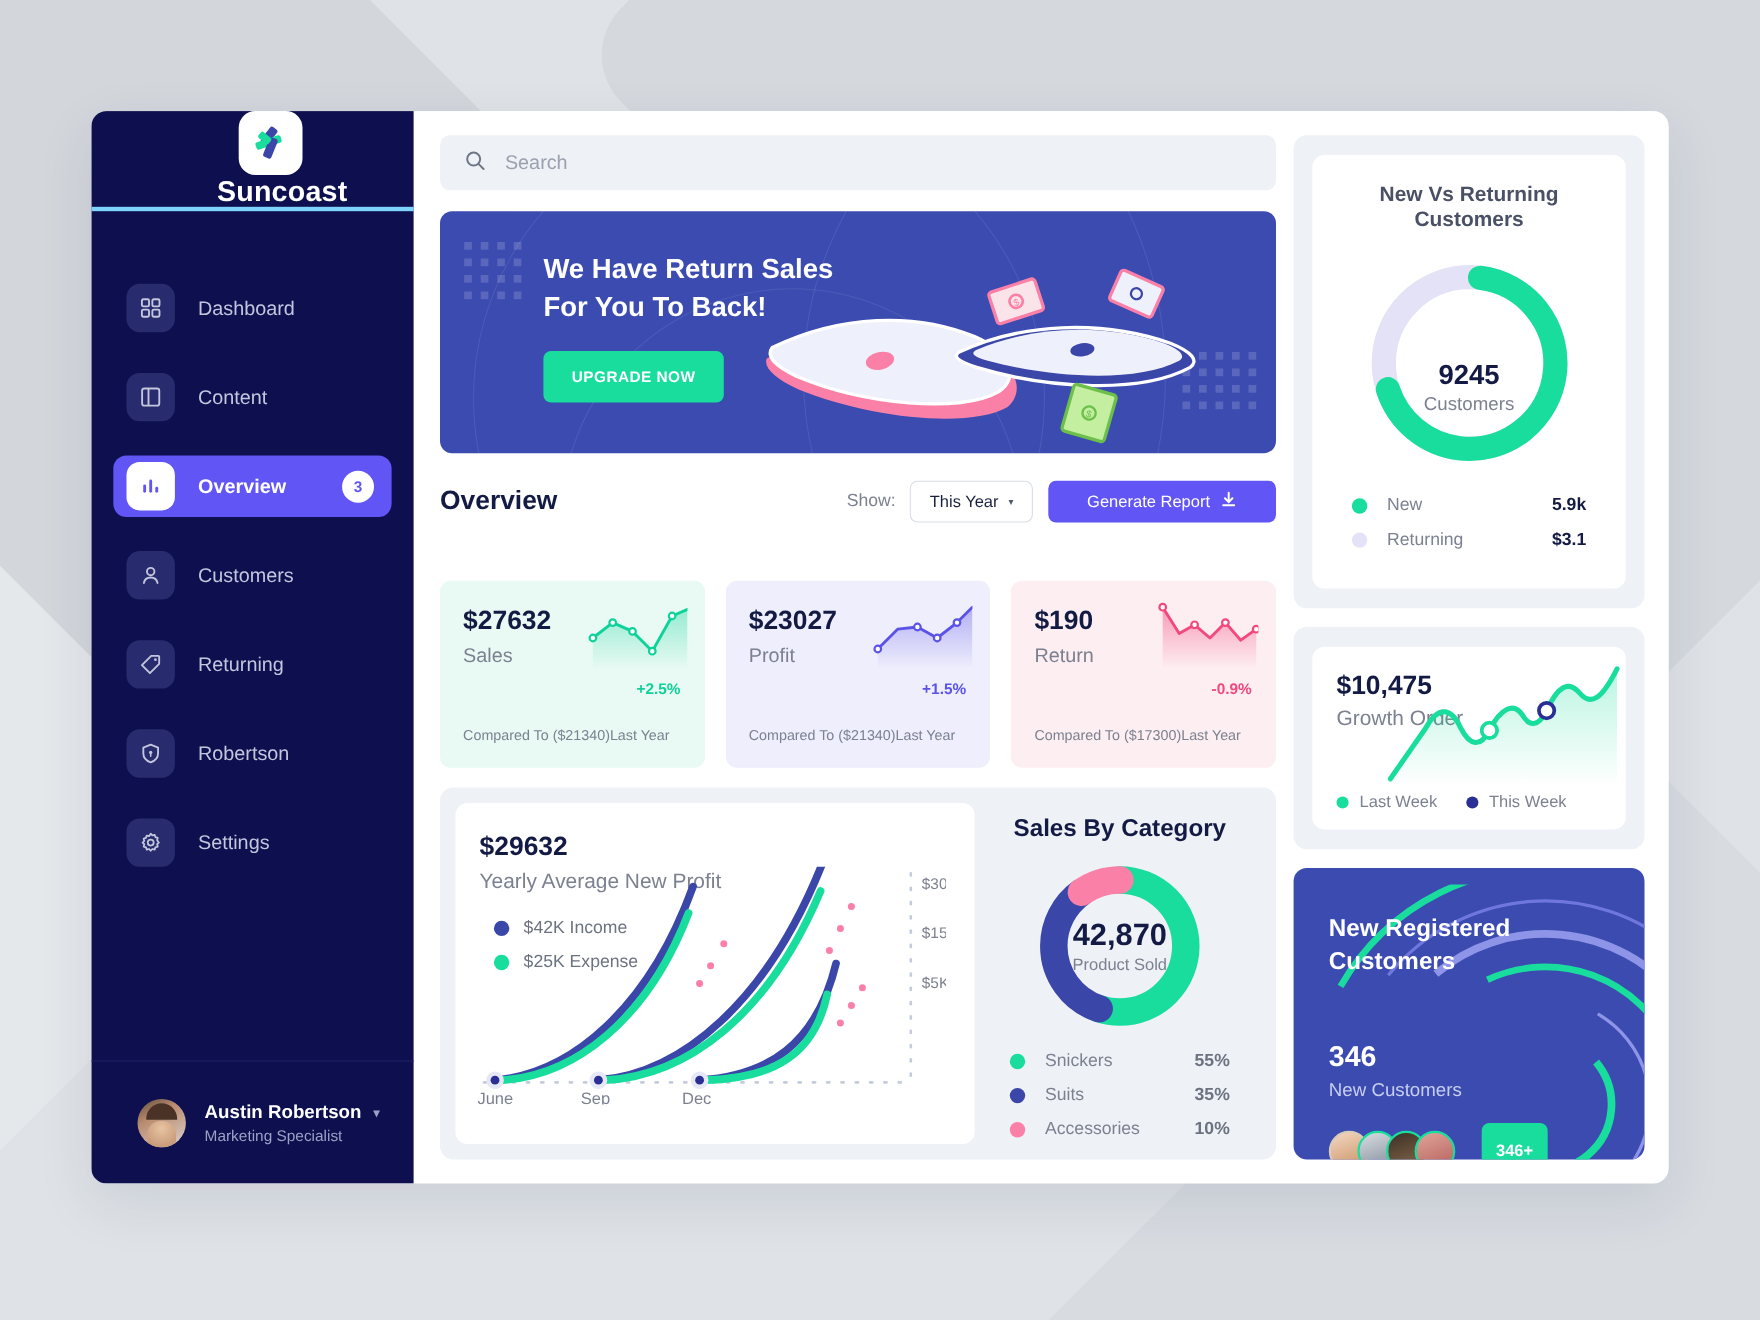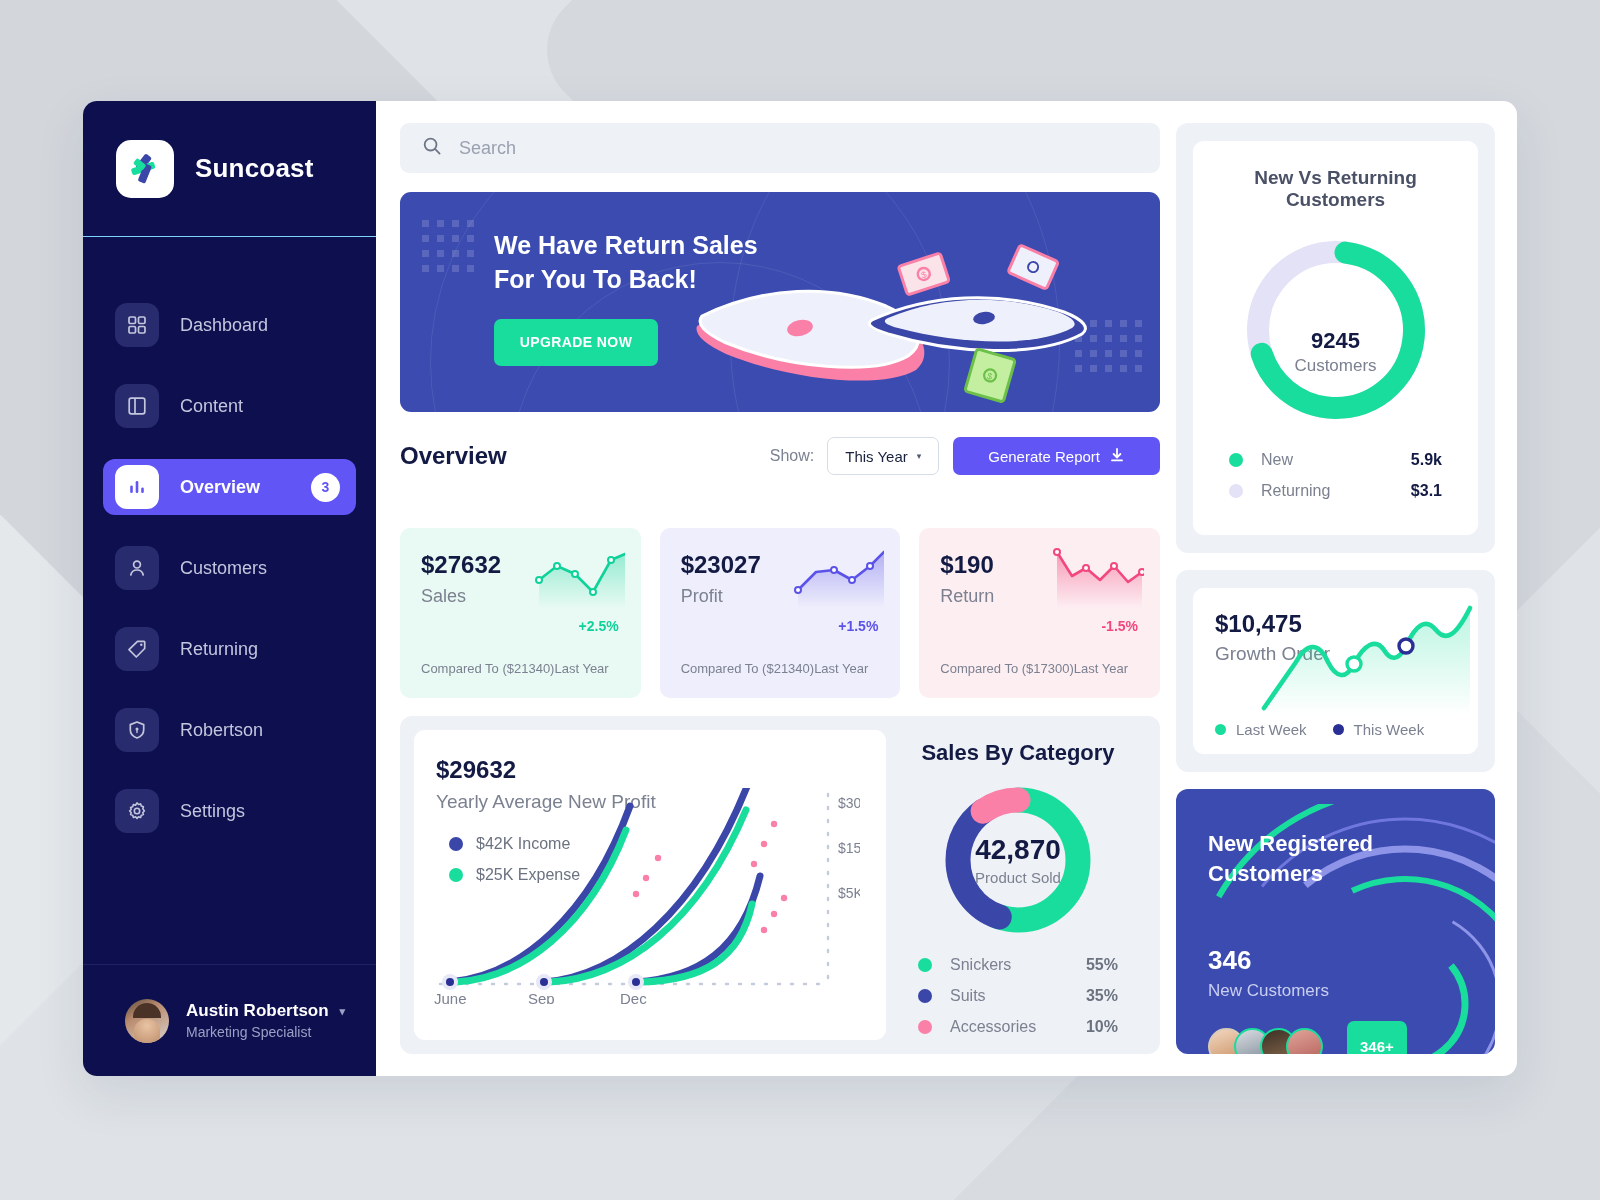--- a/index.html
+++ b/index.html
@@ -55,24 +55,25 @@
 
   
   .sidebar {
     width: 293px;
     background: #0d0f4f;
     display: flex;
     flex-direction: column;
     flex-shrink: 0;
   }
   .brand {
-    height: 136px;
+    height: 91px;
     display: flex; align-items: center;
     padding-left: 33px;
-    border-bottom: 1px solid #7dd3fc;
+    border-bottom: 4px solid #7dd3fc;
+    flex-direction: column;
   }
   .brand-logo {
     width: 58px; height: 58px;
     background: #fff; border-radius: 15px;
     display: flex; align-items: center; justify-content: center;
     flex-shrink: 0;
   }
   .brand-name {
     margin-left: 21px;
     color: #fff; font-size: 26px; font-weight: bold;
@@ -264,21 +265,21 @@
   }
   .card-w { background: #fff; border-radius: 11px; }
 
   .nvr { padding: 26px 20px 22px 20px; }
   .nvr h4 { font-size: 19px; font-weight: bold; color: #4a5166; text-align: center; }
   .ring-wrap { position: relative; margin: 22px auto 0 auto; width: 194px; height: 194px; }
   .ring-center {
     position: absolute; inset: 0;
     display: flex; flex-direction: column; align-items: center; justify-content: center;
   }
-  .ring-center .rv { font-size: 22px; font-weight: bold; color: #131a43; margin-top: 44px; }
+  .ring-center .rv { font-size: 25px; font-weight: bold; color: #131a43; margin-top: 44px; }
   .ring-center .rl { font-size: 17px; color: #7b8190; margin-top: 2px; }
   .nvr-legend { margin-top: 24px; padding: 0 16px; }
   .nvr-legend .row { display: flex; align-items: center; margin-bottom: 13px; }
   .nvr-legend .nm { margin-left: 18px; font-size: 16px; color: #7b8190; }
   .nvr-legend .vv { margin-left: auto; font-size: 16px; font-weight: bold; color: #131a43; }
 
   .growth { padding: 22px 20px 16px 22px; position: relative; overflow: hidden; }
   .growth .gv { font-size: 24px; font-weight: bold; color: #131a43; }
   .growth .gl { font-size: 19px; color: #7b8190; margin-top: 5px; }
   .growth-svg { position: absolute; right: 0; top: 12px; }
@@ -589,21 +590,21 @@
                   <stop offset="1" stop-color="#f2477f" stop-opacity="0"></stop>
             </linearGradient>
               </defs>
             <path d="M5 6 L20 30 L34 22 L48 34 L62 20 L76 36 L90 26 L90 62 L5 62Z" fill="url(#gR)"></path>
             <polyline points="5,6 20,30 34,22 48,34 62,20 76,36 90,26" fill="none" stroke="#f2477f" stroke-width="2.6" stroke-linejoin="round" stroke-linecap="round"></polyline>
             <circle cx="5" cy="6" r="3" fill="#fff" stroke="#f2477f" stroke-width="2"></circle>
             <circle cx="34" cy="22" r="3" fill="#fff" stroke="#f2477f" stroke-width="2"></circle>
             <circle cx="62" cy="20" r="3" fill="#fff" stroke="#f2477f" stroke-width="2"></circle>
             <circle cx="90" cy="26" r="3" fill="#fff" stroke="#f2477f" stroke-width="2"></circle>
           </svg>
-          <div class="pct" style="color:#f2477f">-1.5%</div>
+          <div class="pct" style="color:#f2477f">-0.9%</div>
           <div class="cmp">Compared To ($17300)Last Year</div>
         </div>
       </div>
 
       <div class="bpanel">
 
         <div class="chart-card">
           <div class="cv">$29632</div>
           <div class="cl">Yearly Average New Profit</div>
 

